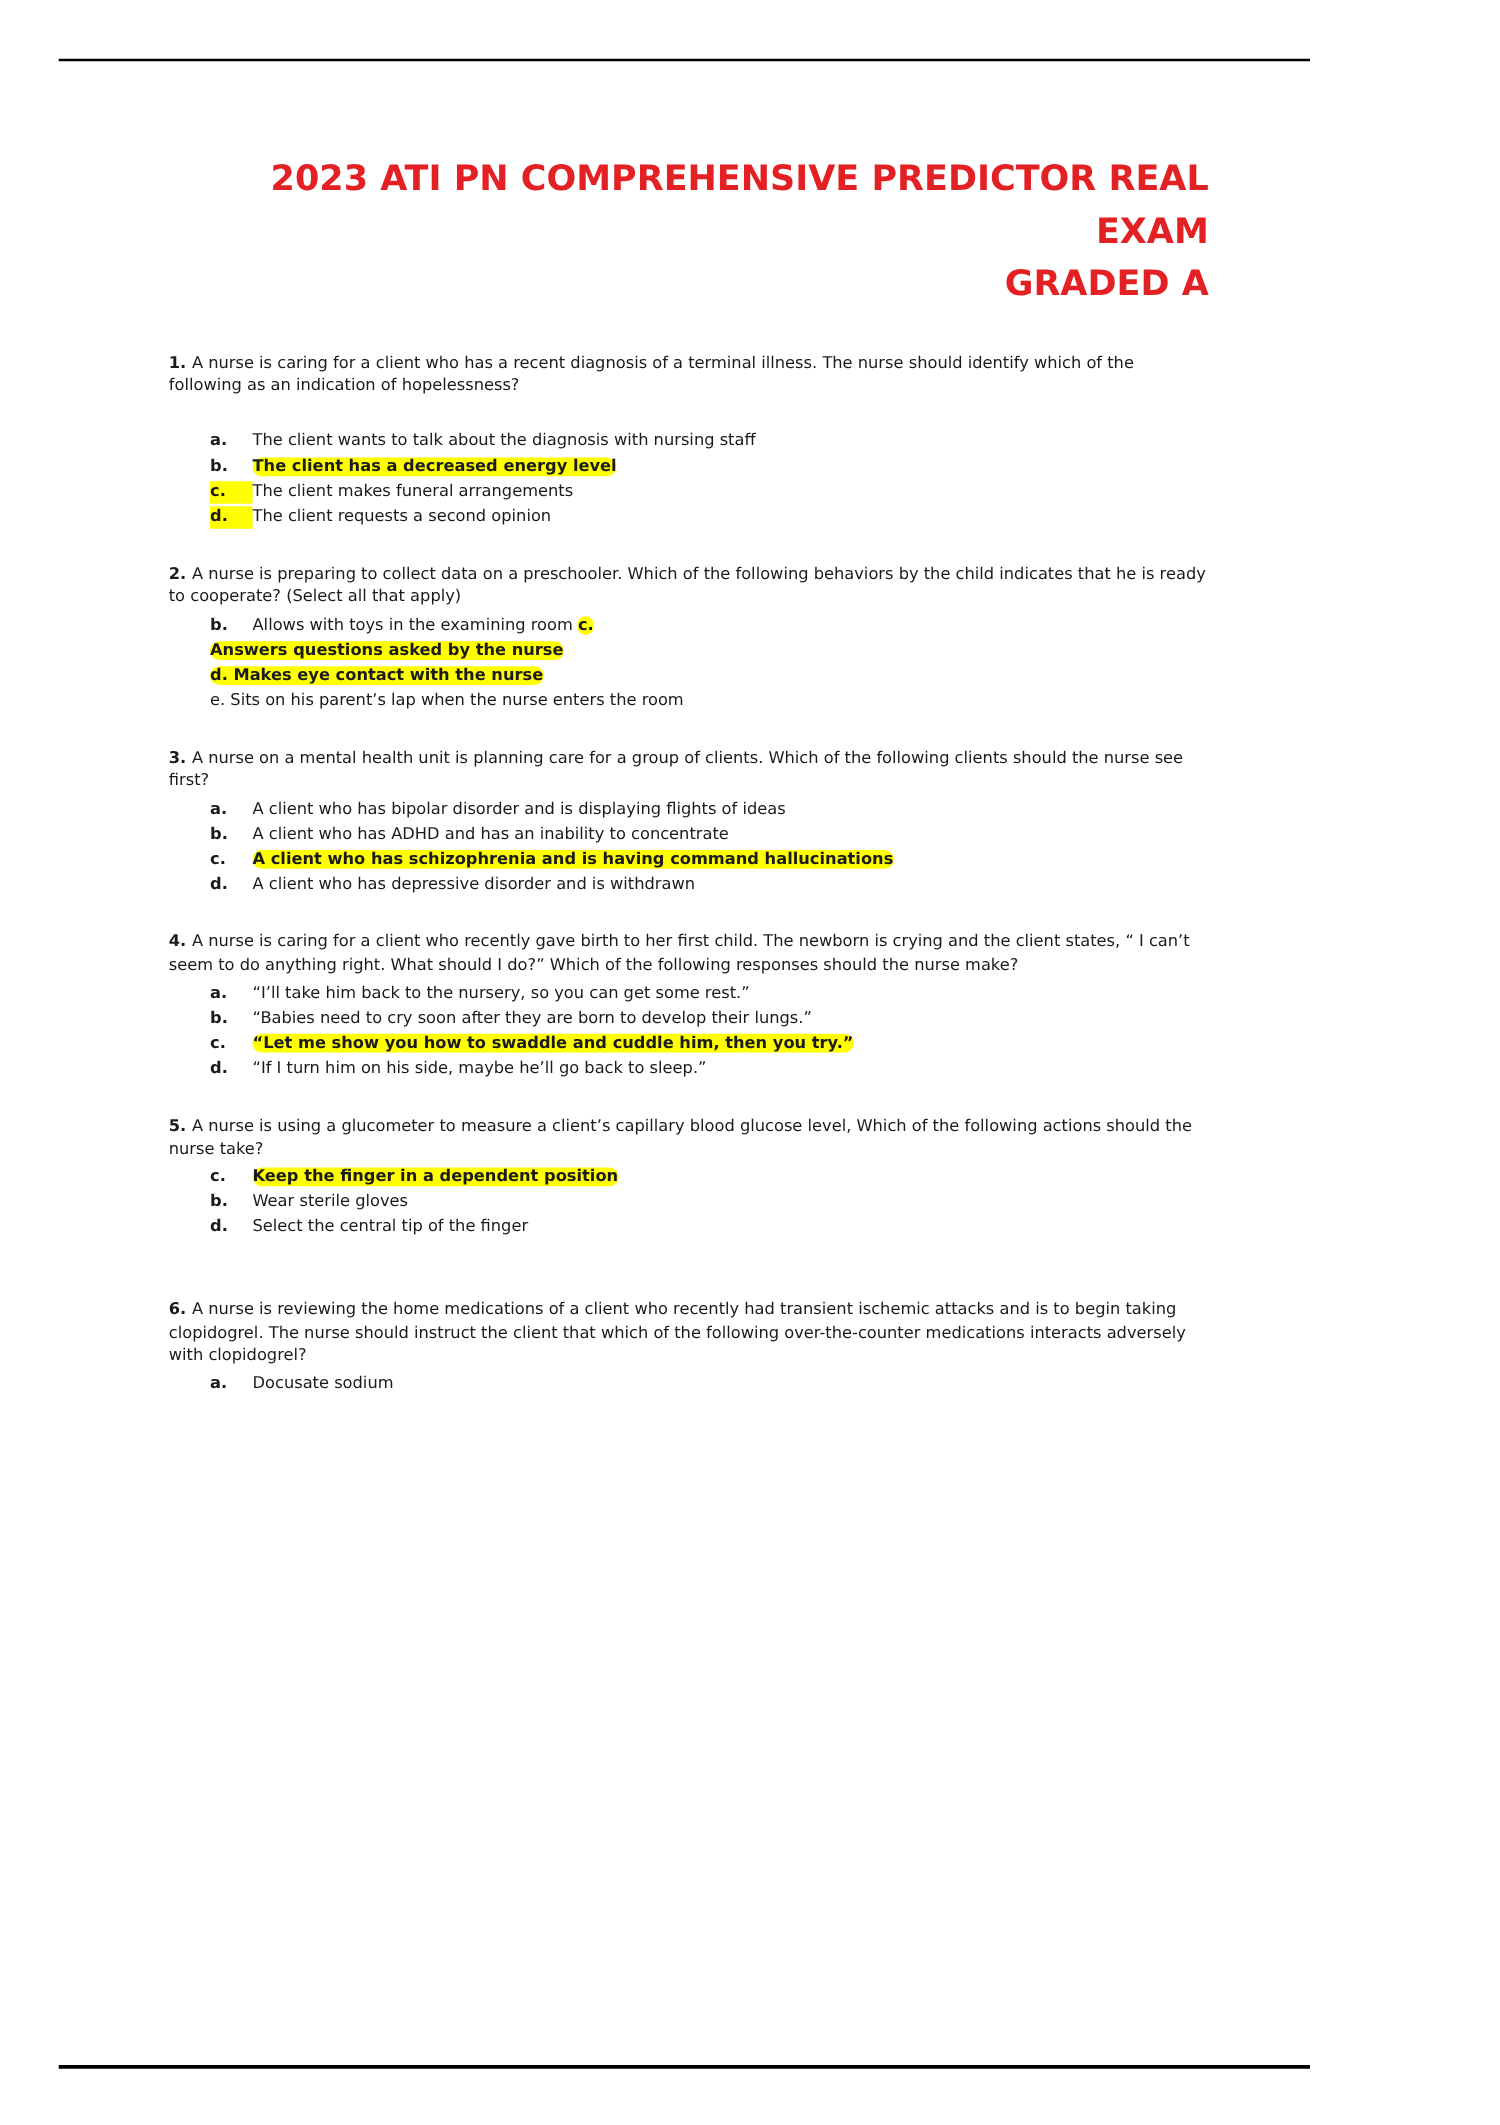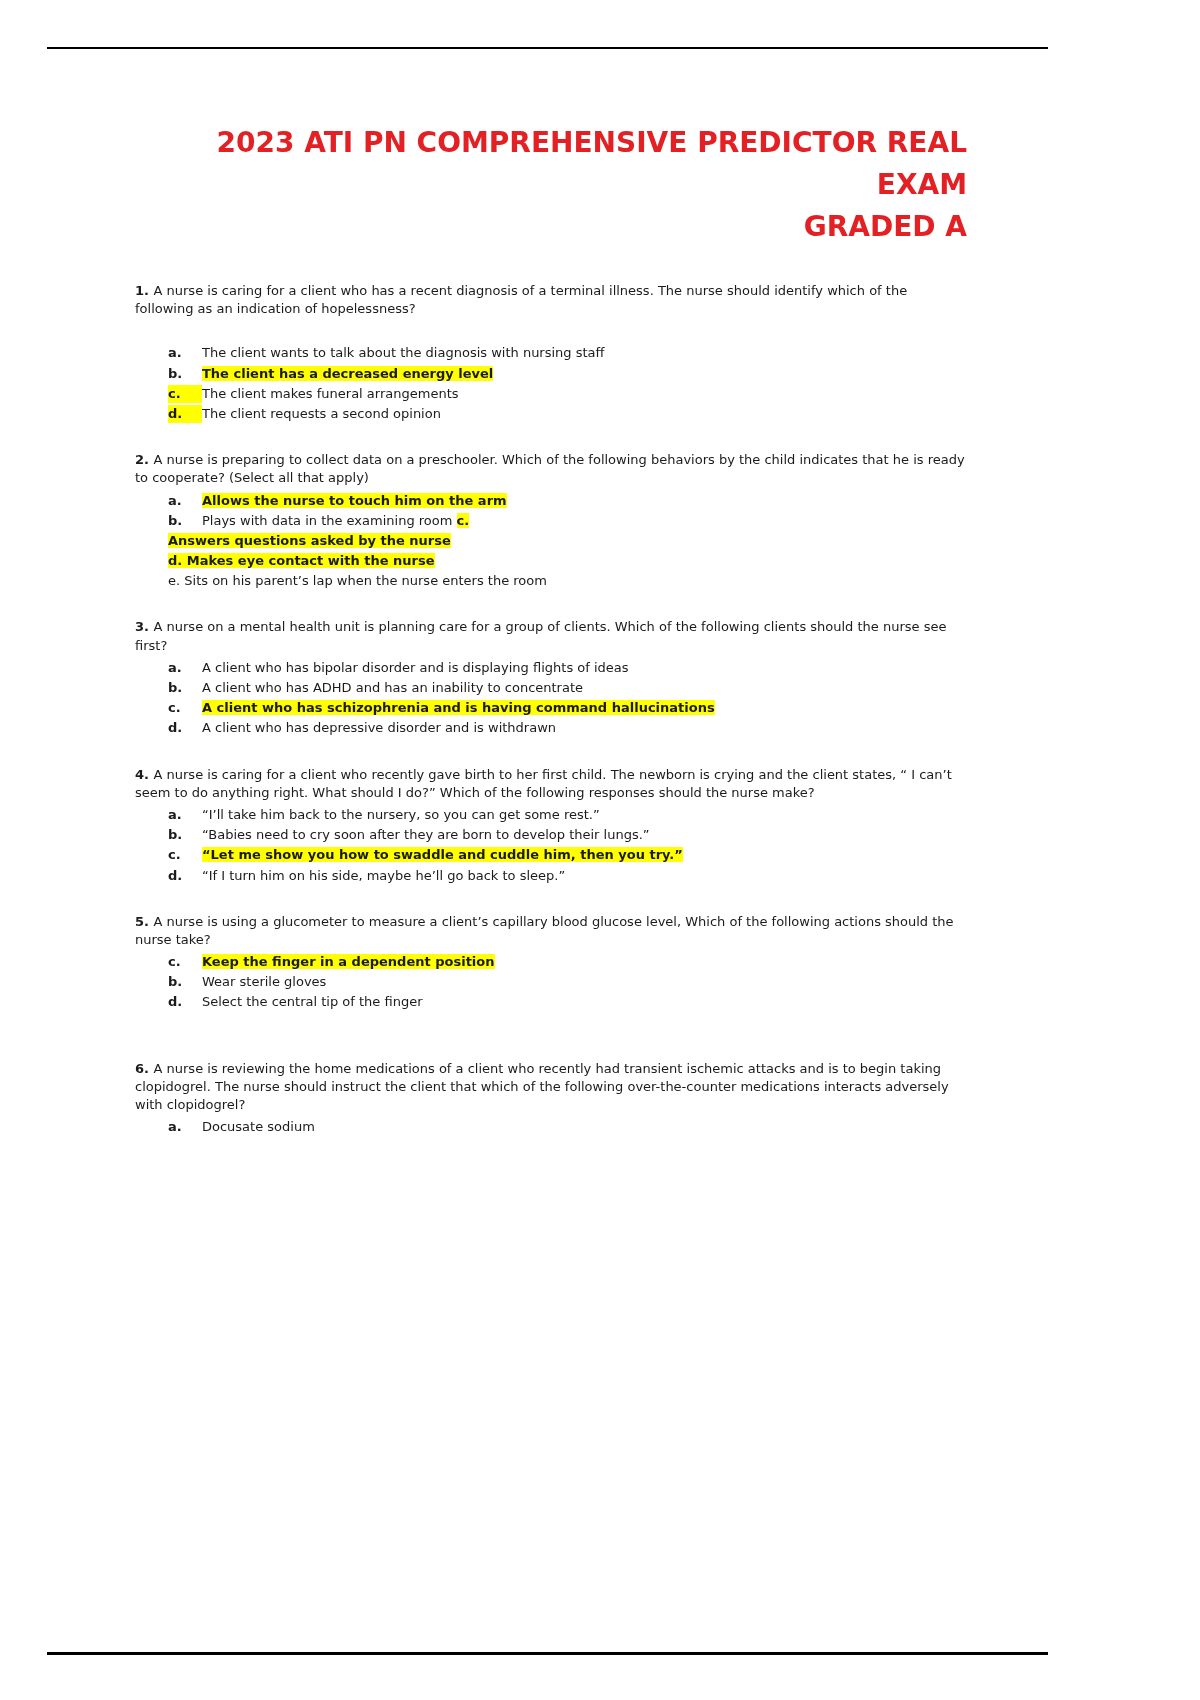--- a/index.html
+++ b/index.html
@@ -17,21 +17,21 @@
     font-weight:bold;font-size:28px;line-height:1.5;
     text-align:right;margin-bottom:34px;
   }
   .question{font-size:13px;line-height:1.4;margin-bottom:28px;}
   .question:last-child{margin-top:48px;}
   .stem{margin:0 0 4px 0;}
   .stem.spaced{margin-bottom:26px;}
   .qnum{font-weight:bold;}
   .option{padding-left:33px;margin:2px 0;}
   .letter{display:inline-block;min-width:34px;font-weight:bold;}
-  .b{font-weight:bold;}
+  .b{font-weight:bold;border-radius:11px;}
   .hl{background:var(--hl-color,#ffff00);}
 </style>
 </head>
 <body>
 
 <div class="rule rule-top"></div>
 
 <div class="content">
   <div class="title">
     <div>2023 ATI PN COMPREHENSIVE PREDICTOR REAL EXAM</div>
@@ -40,22 +40,21 @@
   <div>
       <div class="question">
         <p class="stem spaced"><span class="qnum">1. </span>A nurse is caring for a client who has a recent diagnosis of a terminal illness. The nurse should identify which of the following as an indication of hopelessness?</p>
         <div class="option"><span class="letter">a.</span><span>The client wants to talk about the diagnosis with nursing staff</span></div>
         <div class="option"><span class="letter">b.</span><span class="b hl">The client has a decreased energy level</span></div>
         <div class="option"><span class="letter hl">c.</span><span>The client makes funeral arrangements</span></div>
         <div class="option"><span class="letter hl">d.</span><span>The client requests a second opinion</span></div>
       </div>
       <div class="question">
         <p class="stem"><span class="qnum">2. </span>A nurse is preparing to collect data on a preschooler. Which of the following behaviors by the child indicates that he is ready to cooperate? (Select all that apply)</p>
-        <div class="option"><span class="letter">a.</span><span class="b hl">Allows the nurse to touch him on the arm</span></div>
-        <div class="option"><span class="letter">b.</span><span>Plays with data in the examining room </span><span class="b hl">c.</span></div>
+        <div class="option"><span class="letter">b.</span><span>Allows with toys in the examining room </span><span class="b hl">c.</span></div>
         <div class="option"><span class="b hl">Answers questions asked by the nurse</span></div>
         <div class="option"><span class="b hl">d. Makes eye contact with the nurse</span></div>
         <div class="option"><span>e. Sits on his parent’s lap when the nurse enters the room</span></div>
       </div>
       <div class="question">
         <p class="stem"><span class="qnum">3. </span>A nurse on a mental health unit is planning care for a group of clients. Which of the following clients should the nurse see first?</p>
         <div class="option"><span class="letter">a.</span><span>A client who has bipolar disorder and is displaying flights of ideas</span></div>
         <div class="option"><span class="letter">b.</span><span>A client who has ADHD and has an inability to concentrate</span></div>
         <div class="option"><span class="letter">c.</span><span class="b hl">A client who has schizophrenia and is having command hallucinations</span></div>
         <div class="option"><span class="letter">d.</span><span>A client who has depressive disorder and is withdrawn</span></div>

